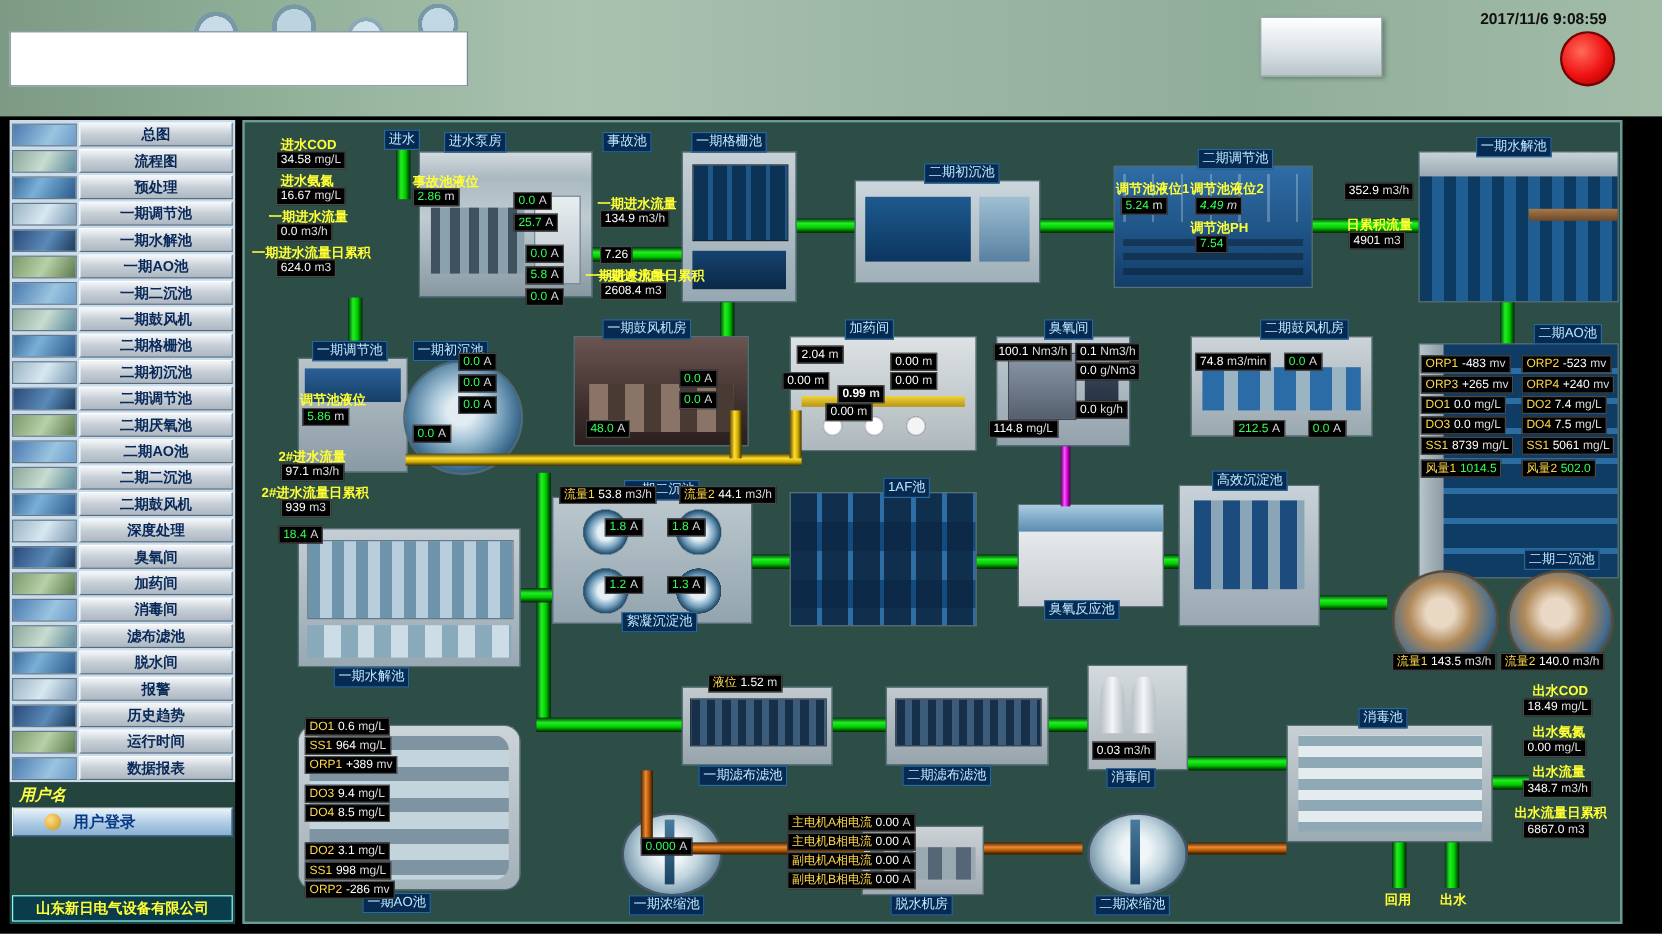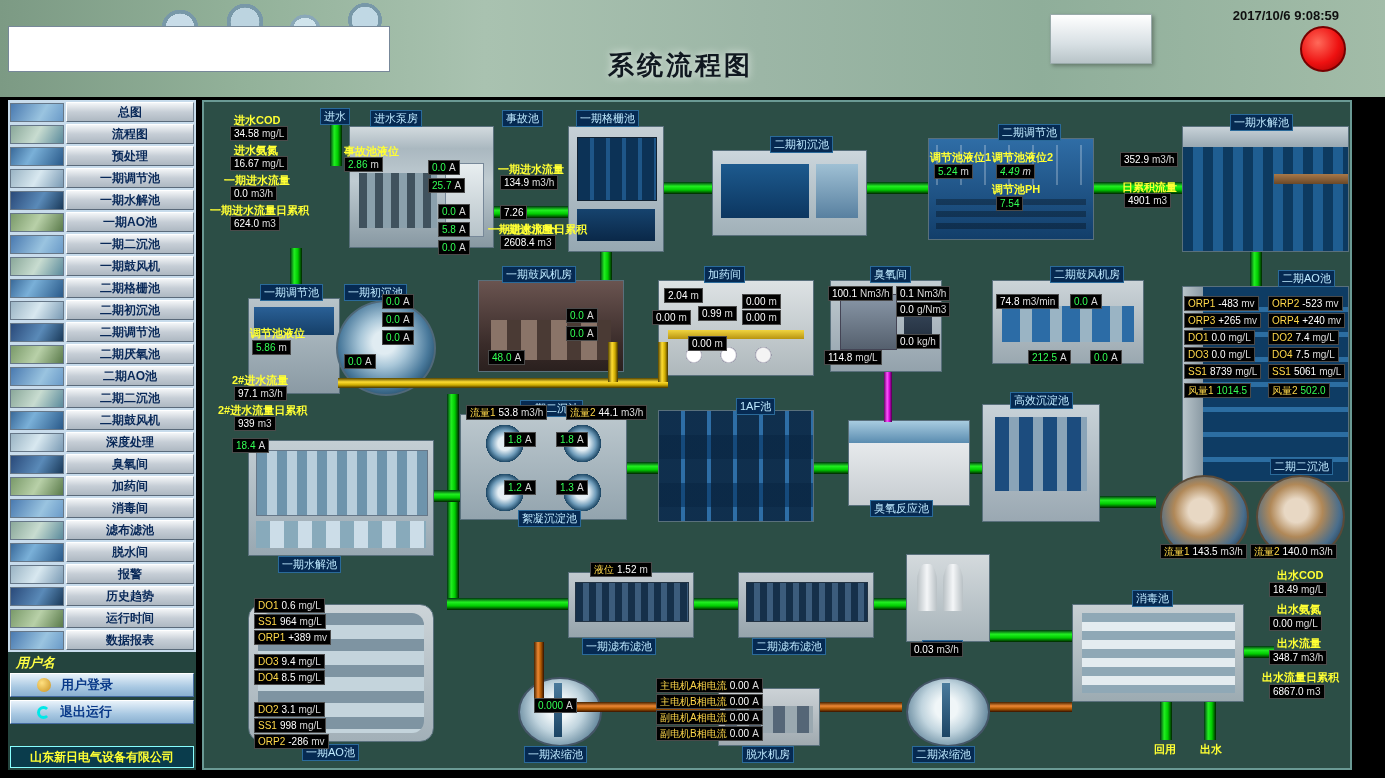--- a/index.html
+++ b/index.html
@@ -150,22 +150,21 @@
   .vu{color:#d8d8d8;}
 </style>
 </head>
 <body>
 
 <div class="stage">
   <div class="header">
     <div class="h-tanks"></div>
     <div class="h-building"></div>
     <div class="h-panel"></div>
-    <div class="h-title">系统流程图</div>
-    <div class="h-time">2017/10/6 9:08:59</div>
+    <div class="h-time">2017/11/6 9:08:59</div>
     <div class="h-lamp"></div>
   </div>
 
   <div class="sidebar">
     <div class="sb-top">
         <div class="sb-row">
           <span class="sb-thumb t0"></span>
           <span class="sb-btn">总图</span>
         </div>
         <div class="sb-row">
@@ -264,24 +263,20 @@
           <span class="sb-thumb t0"></span>
           <span class="sb-btn">数据报表</span>
         </div>
       </div>
     <div class="sb-bottom">
       <div class="username">用户名</div>
       <div class="ubtns">
           <div class="user-btn">
             <span class="ubtn-ico ico-login"></span>
             <span>用户登录</span>
-          </div>
-          <div class="user-btn">
-            <span class="ubtn-ico ico-exit"></span>
-            <span>退出运行</span>
           </div>
         </div>
       <div class="company">山东新日电气设备有限公司</div>
     </div>
   </div>
 
   <div class="main">
       <div class="eq eq-building1" style="left: 145px; top: 24px; width: 145px; height: 122px;"></div>
       <div class="eq eq-grid" style="left: 364px; top: 24px; width: 96px; height: 126px;"></div>
       <div class="eq eq-sed" style="left: 508px; top: 48px; width: 155px; height: 86px;"></div>
@@ -502,21 +497,21 @@
         <span class="vu">m</span>
       </div>
       <div class="vbox" style="left: 538px; top: 192px;">
         <span class="vv">0.00</span>
         <span class="vu">m</span>
       </div>
       <div class="vbox" style="left: 448px; top: 208px;">
         <span class="vv">0.00</span>
         <span class="vu">m</span>
       </div>
-      <div class="vbox" style="left: 494px; top: 204px;">
+      <div class="vbox" style="left: 494px; top: 219px; font-weight: bold;">
         <span class="vv">0.99</span>
         <span class="vu">m</span>
       </div>
       <div class="vbox" style="left: 538px; top: 208px;">
         <span class="vv">0.00</span>
         <span class="vu">m</span>
       </div>
       <div class="vbox" style="left: 484px; top: 234px;">
         <span class="vv">0.00</span>
         <span class="vu">m</span>
@@ -693,21 +688,21 @@
       <div class="vbox" style="left: 50px; top: 632px;">
         <span class="vl">ORP2</span>
         <span class="vv">-286</span>
         <span class="vu">mv</span>
       </div>
       <div class="vbox" style="left: 386px; top: 460px;">
         <span class="vl">液位</span>
         <span class="vv">1.52</span>
         <span class="vu">m</span>
       </div>
-      <div class="vbox" style="left: 706px; top: 516px; margin-top: 24px;">
+      <div class="vbox" style="left: 706px; top: 516px;">
         <span class="vv">0.03</span>
         <span class="vu">m3/h</span>
       </div>
       <div class="vbox" style="left: 330px; top: 596px;">
         <span class="vv" style="color: rgb(51, 255, 85);">0.000</span>
         <span class="vu">A</span>
       </div>
       <div class="vbox" style="left: 452px; top: 576px;">
         <span class="vl">主电机A相电流</span>
         <span class="vv">0.00</span>

